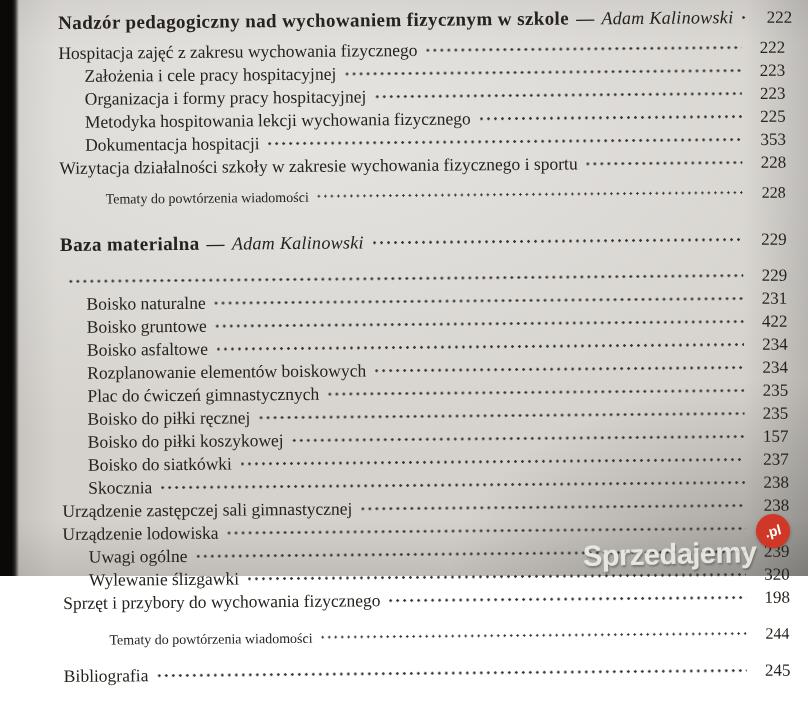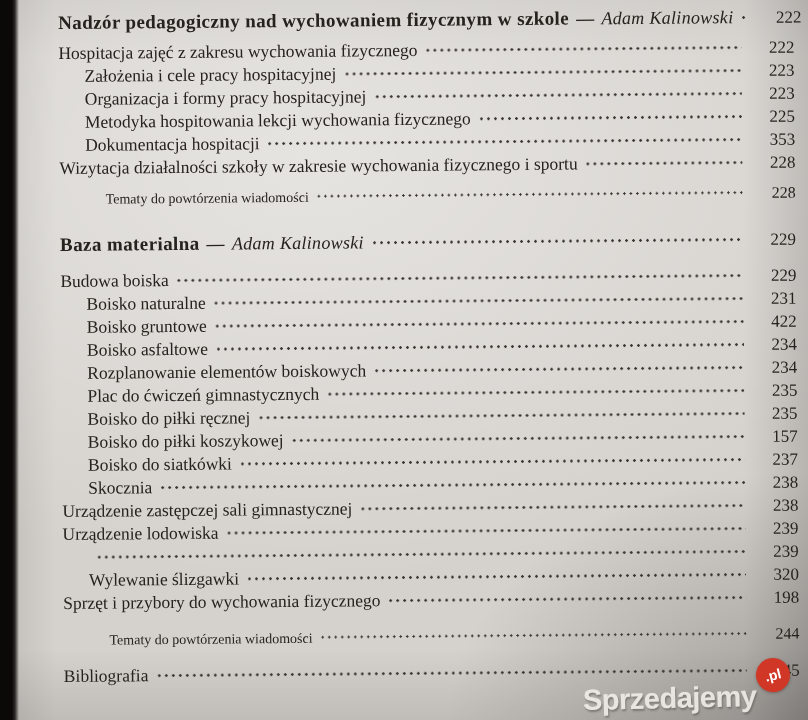--- a/index.html
+++ b/index.html
@@ -10,21 +10,21 @@
     --badge: #d03726;
     --wm: #f3f1ec;
   }
   * { box-sizing: border-box; }
   html, body { margin: 0; padding: 0; }
   body {
     width: 808px; height: 720px; overflow: hidden;
     font-family: "Liberation Serif", "DejaVu Serif", serif;
   }
   .page {
-    position: relative; width: 808px; height: 720px;
+    position: relative; width: 808px; height: 576px;
     background:
       radial-gradient(130% 95% at 38% 22%, rgba(255,255,255,0.40), rgba(255,255,255,0) 62%),
       radial-gradient(62% 48% at 100% 100%, rgba(42,40,37,0.32), rgba(42,40,37,0) 72%),
       linear-gradient(to right, rgba(0,0,0,0.10) 0%, rgba(0,0,0,0) 7%, rgba(0,0,0,0) 92%, rgba(0,0,0,0.14) 100%),
       linear-gradient(to bottom, rgba(0,0,0,0.05) 0%, rgba(0,0,0,0) 8%, rgba(0,0,0,0) 90%, rgba(0,0,0,0.10) 100%),
       var(--paper);
   }
   .spine-band {
     position: absolute; left: 0; top: 0; bottom: 0; width: 19px;
     background: linear-gradient(to right, var(--spine) 0px, var(--spine) 12px, #2e2b28 15px, rgba(20,18,16,0) 19px);
@@ -55,21 +55,21 @@
     margin: 0 9px 0 7px;
     background-image: radial-gradient(circle, var(--dot) 1.15px, rgba(0,0,0,0) 1.5px);
     background-size: 7px 9px;
     background-repeat: repeat-x;
     background-position: left calc(100% - 1px);
   }
   .row.small .leader {
     background-image: radial-gradient(circle, var(--dot) 1px, rgba(0,0,0,0) 1.3px);
     background-size: 6.5px 9px;
   }
-  .page-num { flex: 0 0 auto; width: 44px; text-align: right; font-size: 17px; font-weight: normal; letter-spacing: 0; }
+  .page-num { flex: 0 0 auto; width: 44px; text-align: center; font-size: 17px; font-weight: normal; letter-spacing: 0; }
   .row.header .page-num { font-weight: normal; }
   .row.small .page-num { font-size: 16px; }
 
   .watermark { position: absolute; right: 0; bottom: 0; width: 280px; height: 90px; z-index: 5; }
   .wm-text {
     position: absolute; right: 52px; bottom: 5px;
     font-family: "Liberation Sans", "DejaVu Sans", sans-serif;
     font-weight: bold; font-size: 29px; letter-spacing: -0.5px;
     color: var(--wm); opacity: 0.85;
     transform: rotate(-1.4deg);
@@ -153,21 +153,20 @@
   </li>
 
   <li class="row level-0 header gap-lg">
     <span class="title">Baza materialna</span>
     <span class="author"><span class="dash">—</span><span class="author-name">Adam Kalinowski</span></span>
     <span class="leader"></span>
     <span class="page-num">229</span>
   </li>
 
   <li class="row level-0 gap-md">
-    <span class="title">Budowa boiska</span>
 
     <span class="leader"></span>
     <span class="page-num">229</span>
   </li>
 
   <li class="row level-1">
     <span class="title">Boisko naturalne</span>
 
     <span class="leader"></span>
     <span class="page-num">231</span>
@@ -237,20 +236,21 @@
   </li>
 
   <li class="row level-0">
     <span class="title">Urządzenie lodowiska</span>
 
     <span class="leader"></span>
     <span class="page-num">239</span>
   </li>
 
   <li class="row level-1">
+    <span class="title">Uwagi ogólne</span>
 
     <span class="leader"></span>
     <span class="page-num">239</span>
   </li>
 
   <li class="row level-1">
     <span class="title">Wylewanie ślizgawki</span>
 
     <span class="leader"></span>
     <span class="page-num">320</span>

